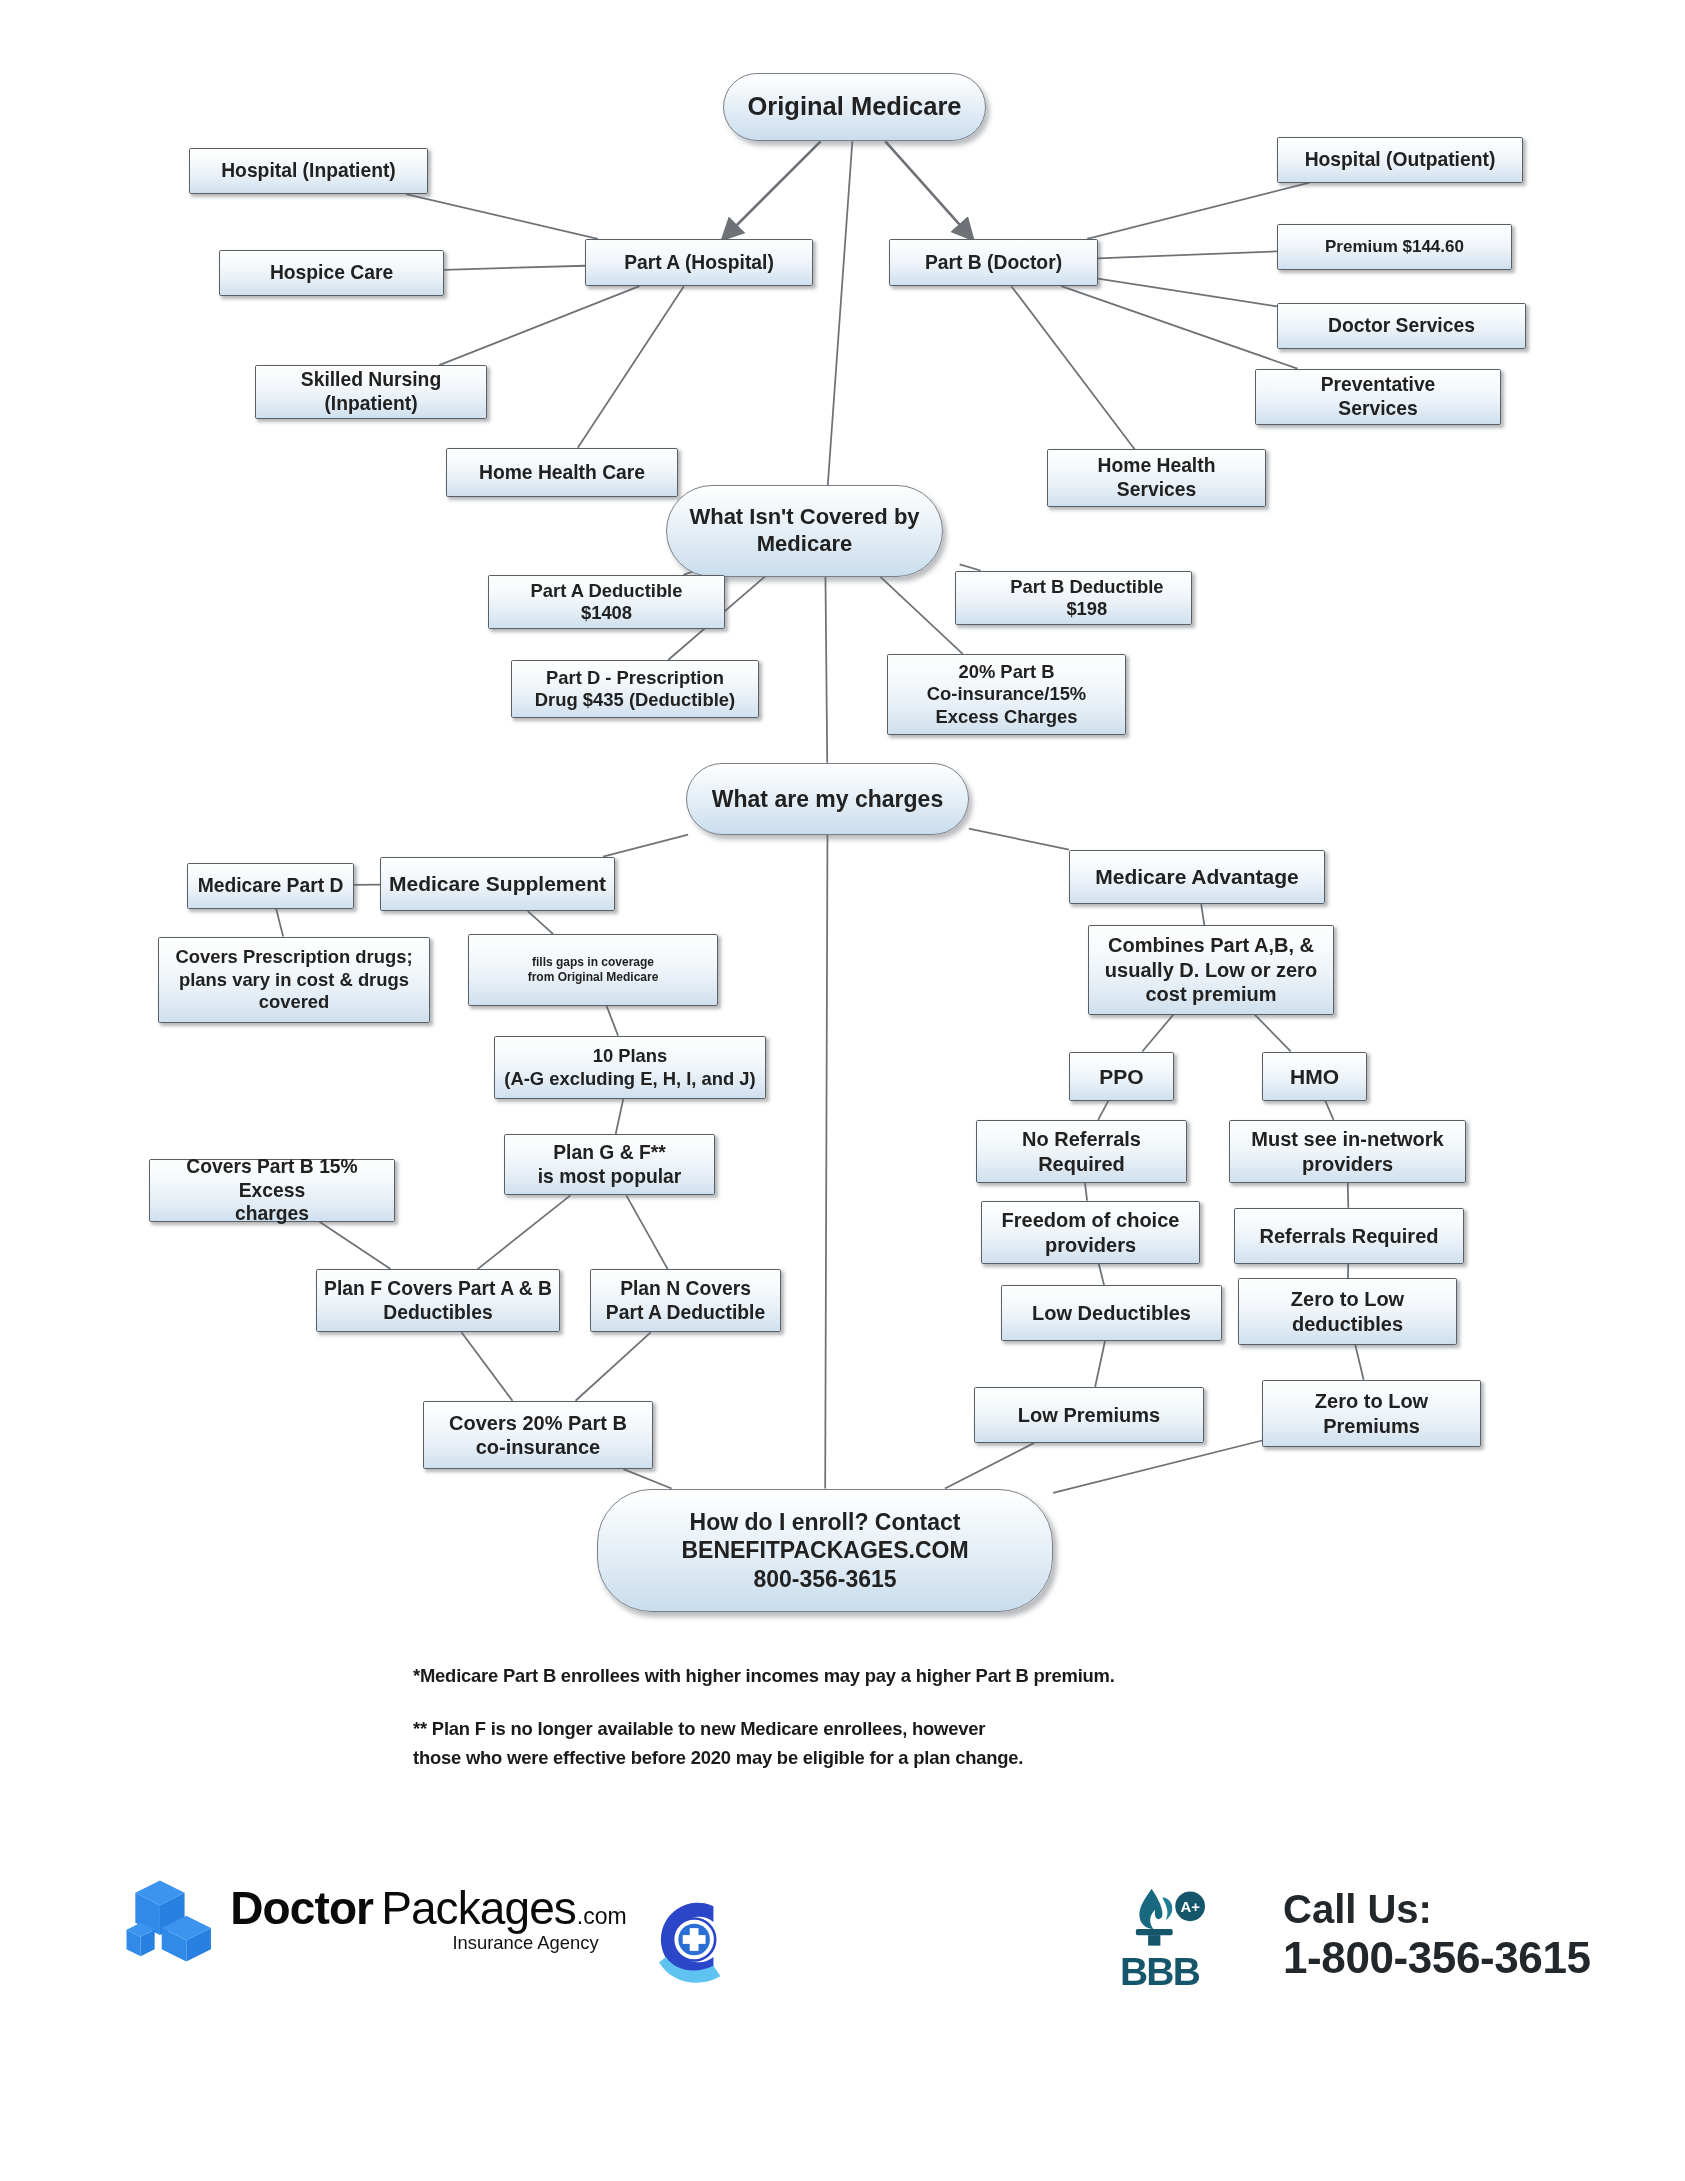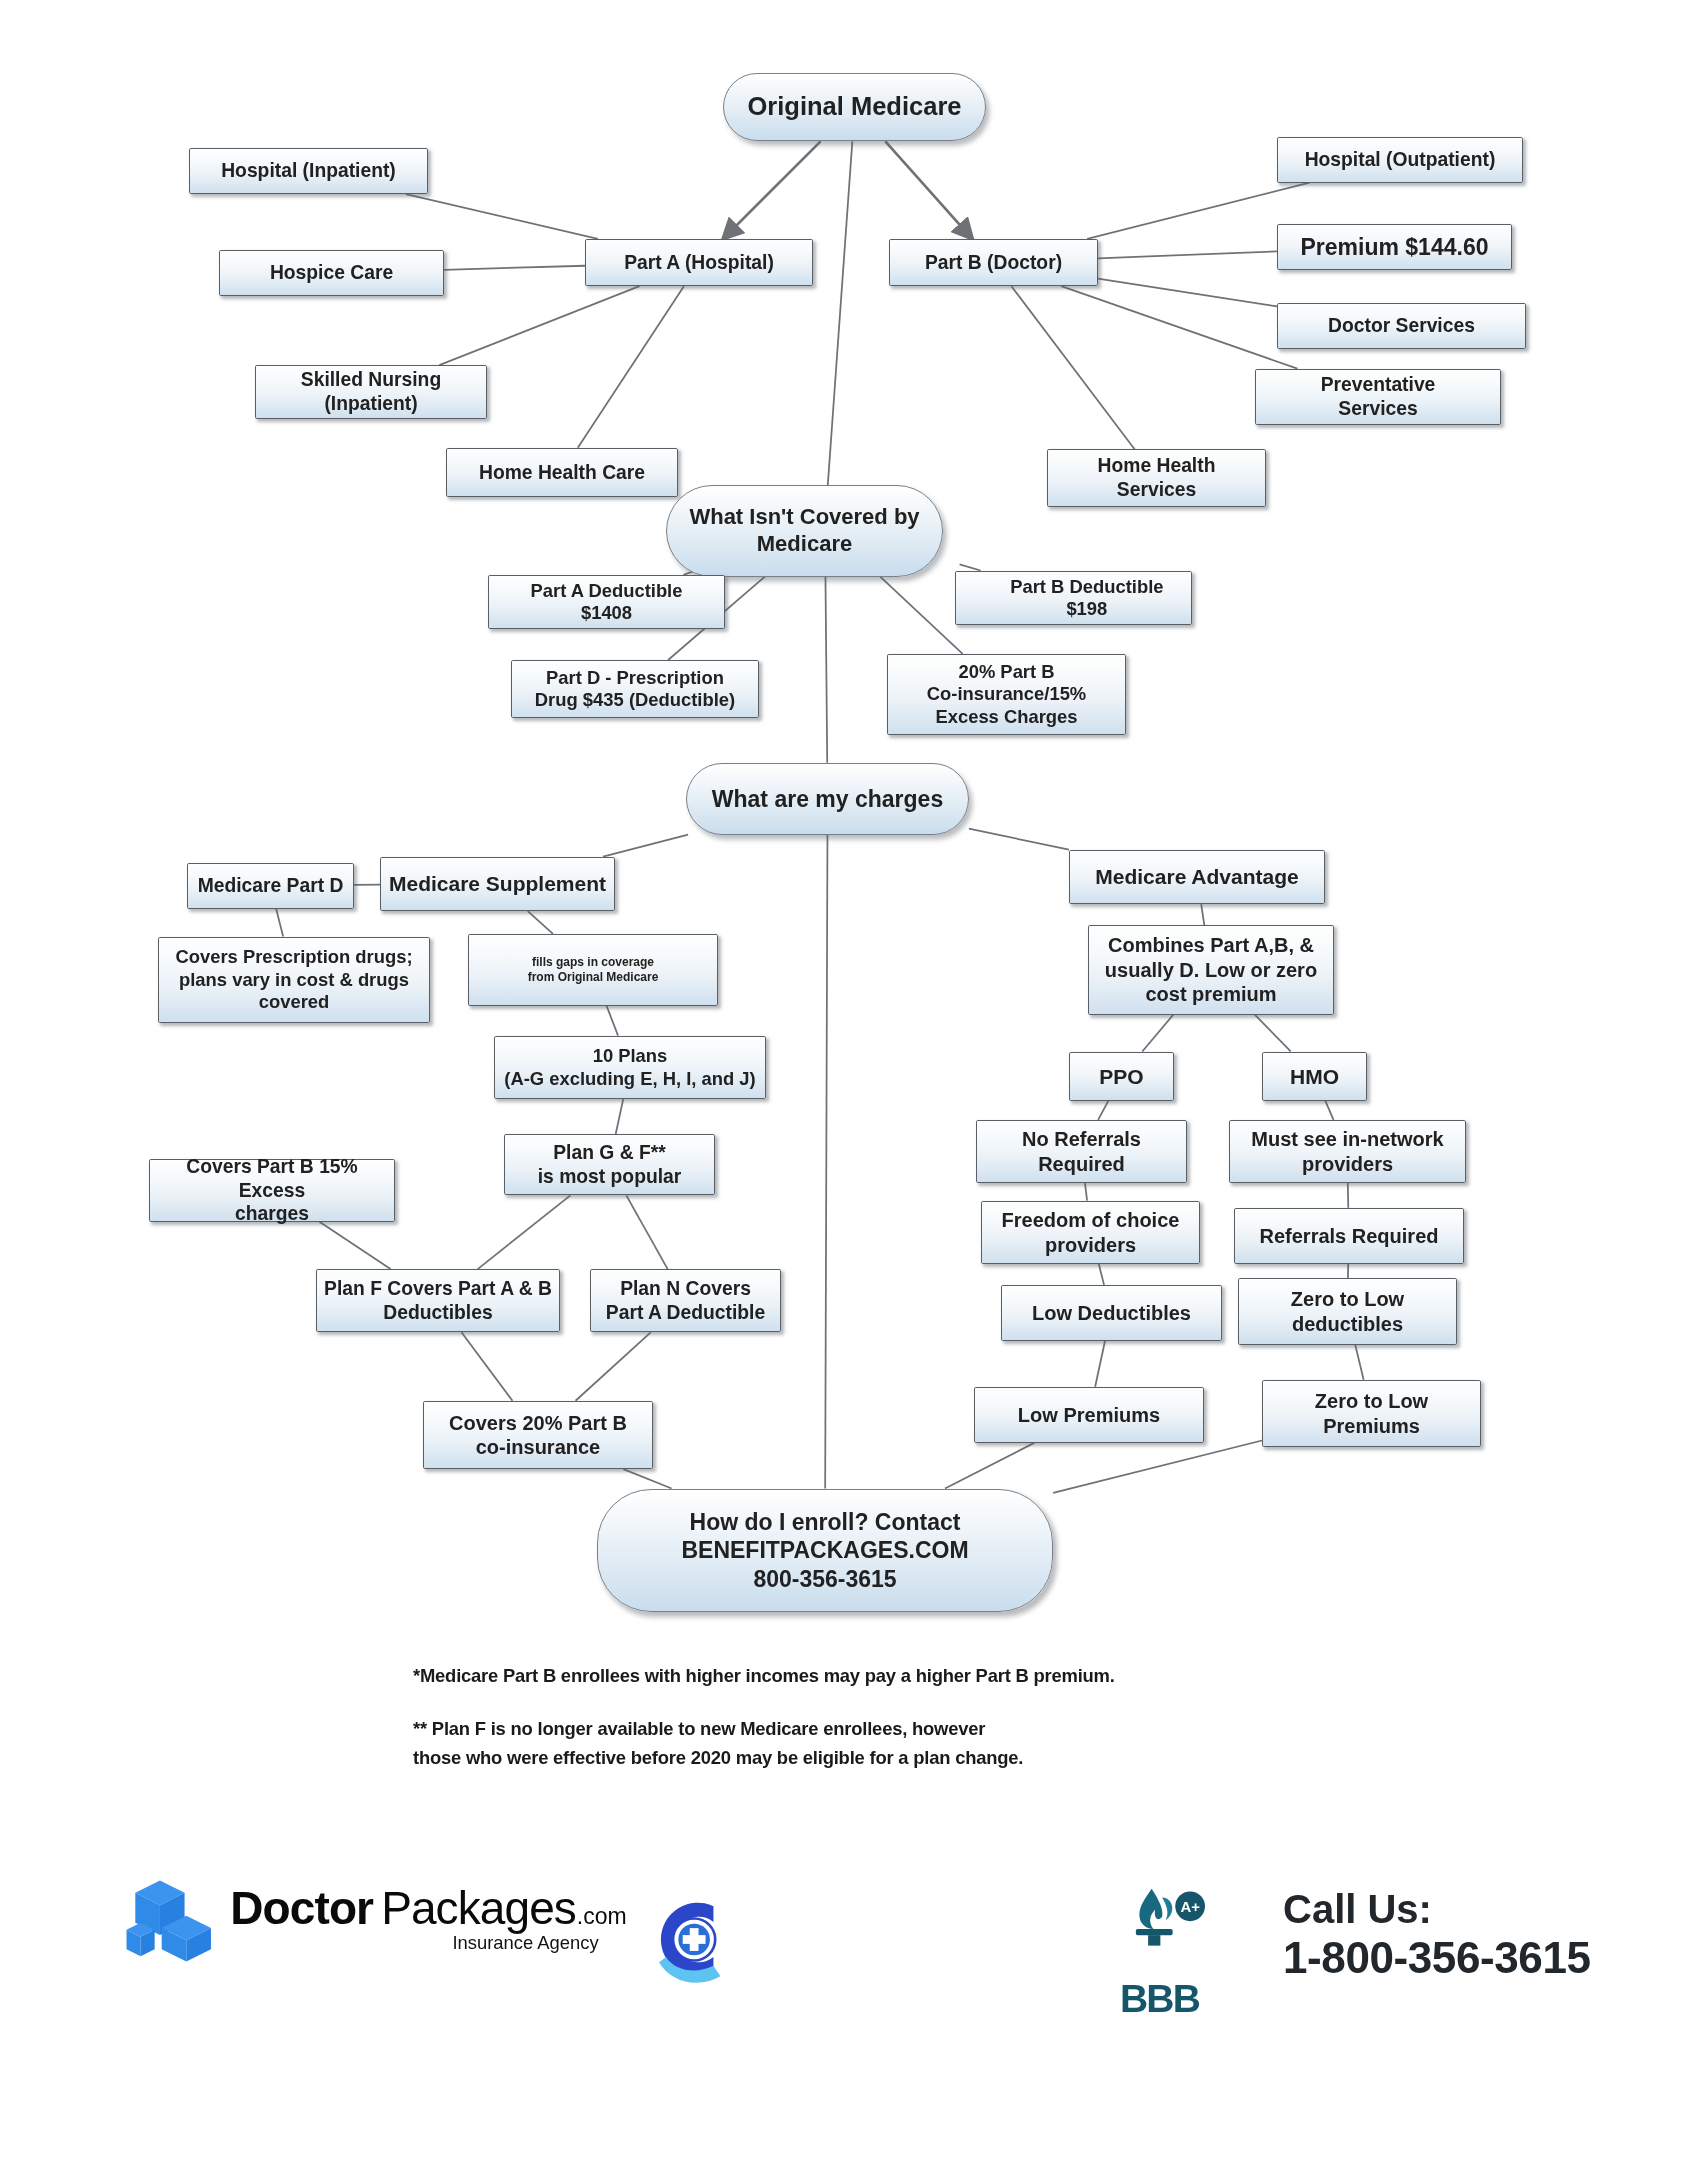--- a/index.html
+++ b/index.html
@@ -54,21 +54,21 @@
   .bp-cubes{position:relative;width:95px;height:95px;flex:0 0 auto;}
   .bp-word{margin-left:12.3px;display:flex;flex-direction:column;}
   .bp-line1{display:flex;align-items:baseline;white-space:nowrap;}
   .bp-benefit{font-size:46px;font-weight:bold;color:#0a0a0a;letter-spacing:-0.9px;}
   .bp-packages{font-size:46px;font-weight:normal;color:#0a0a0a;letter-spacing:-0.9px;margin-left:8px;}
   .bp-com{font-size:23px;font-weight:normal;color:#0a0a0a;margin-left:0.9px;}
   .bp-sub{font-size:18.4px;color:#111;text-align:right;margin-top:-3.5px;padding-right:28px;}
 
   .cam-word{font-family:"Liberation Serif", serif;font-size:54px;color:#2b46c8;font-weight:normal;margin-left:14px;letter-spacing:0px;}
 
-  .bbb-word{font-family:"Liberation Sans", sans-serif;font-size:39px;font-weight:bold;color:#15566b;letter-spacing:-1.8px;margin-top:27px;}
+  .bbb-word{font-family:"Liberation Sans", sans-serif;font-size:39px;font-weight:bold;color:#15566b;letter-spacing:-1.8px;}
 
   .callus{position:absolute;color:#22272c;font-weight:bold;line-height:1.14;}
   .callus .l1{font-size:40px;}
   .callus .l2{font-size:44px;letter-spacing:-0.4px;}
 </style>
 </head>
 <body>
 
 <div id="canvas">
   <svg id="edges" viewBox="0 0 1920 2485">
@@ -134,21 +134,21 @@
       </div>
       <div class="node rect" style="left: 1277px; top: 137px; width: 246px; height: 46px; font-size: 19.3px;">
         <span>Hospital (Outpatient)</span>
       </div>
       <div class="node rect" style="left: 585px; top: 239px; width: 228px; height: 47px; font-size: 19.3px;">
         <span>Part A (Hospital)</span>
       </div>
       <div class="node rect" style="left: 889px; top: 239px; width: 209px; height: 47px; font-size: 19.3px;">
         <span>Part B (Doctor)</span>
       </div>
-      <div class="node rect" style="left: 1277px; top: 224px; width: 235px; height: 46px; font-size: 23px;">
+      <div class="node rect" style="left: 1277px; top: 224px; width: 235px; height: 46px; font-size: 17px;">
         <span>Premium $144.60</span>
       </div>
       <div class="node rect" style="left: 219px; top: 250px; width: 225px; height: 46px; font-size: 19.3px;">
         <span>Hospice Care</span>
       </div>
       <div class="node rect" style="left: 1277px; top: 303px; width: 249px; height: 46px; font-size: 19.3px;">
         <span>Doctor Services</span>
       </div>
       <div class="node rect" style="left: 255px; top: 365px; width: 232px; height: 54px; font-size: 19.3px;">
         <span>Skilled Nursing<br>(Inpatient)</span>

